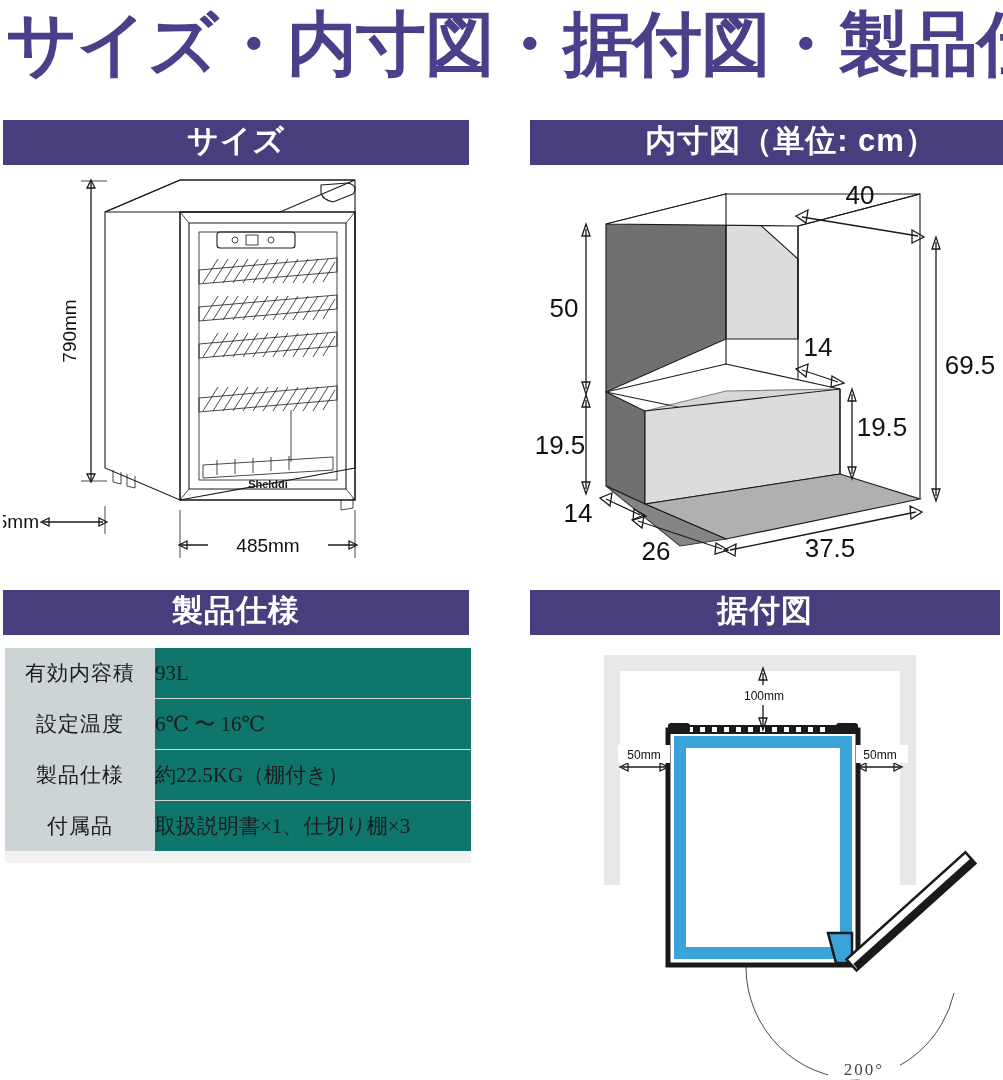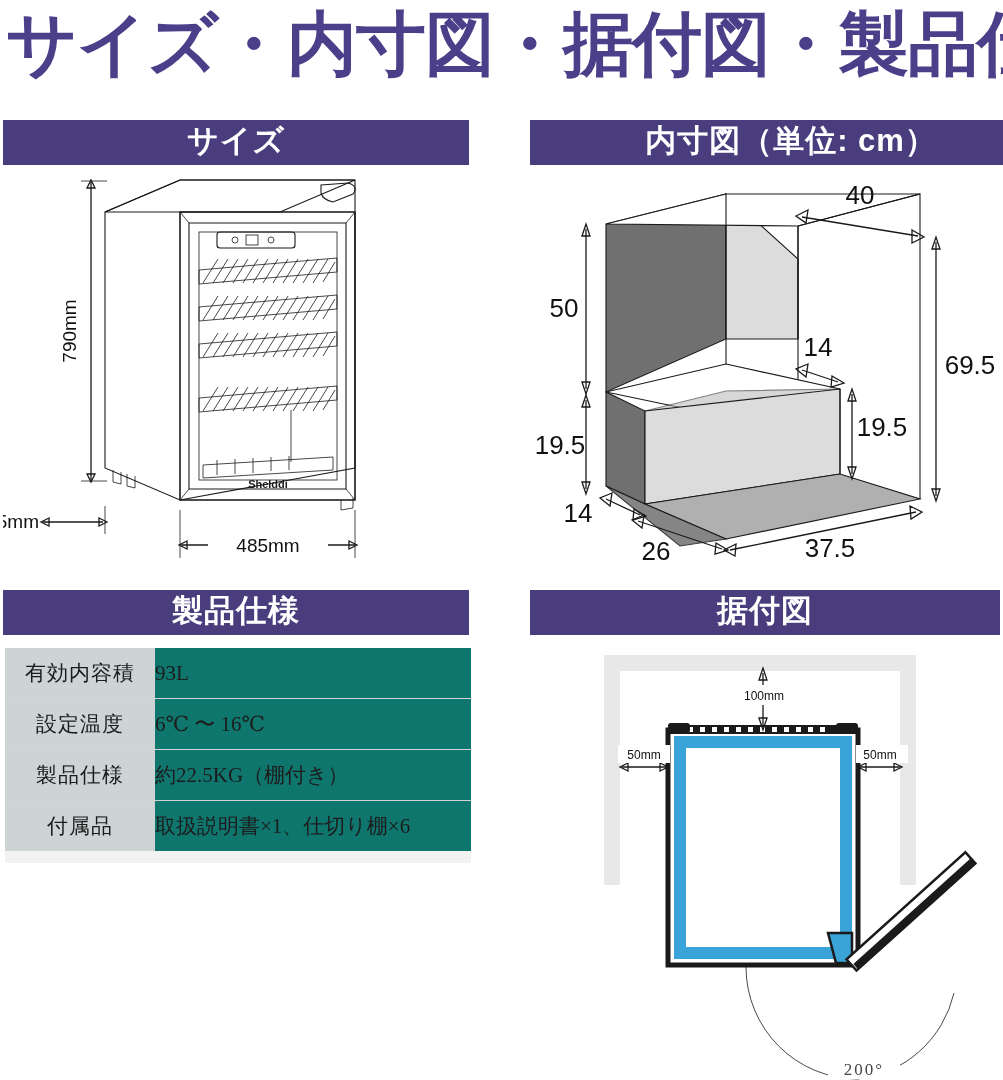--- a/index.html
+++ b/index.html
@@ -296,21 +296,21 @@
         <tr>
           <td class="sp-label">設定温度</td>
           <td class="sp-value">6℃ 〜 16℃</td>
         </tr>
         <tr>
           <td class="sp-label">製品仕様</td>
           <td class="sp-value">約22.5KG（棚付き）</td>
         </tr>
         <tr>
           <td class="sp-label">付属品</td>
-          <td class="sp-value">取扱説明書×1、仕切り棚×6</td>
+          <td class="sp-value">取扱説明書×1、仕切り棚×3</td>
         </tr>
       </tbody>
     </table>
   </div>
 </div>
 
 <div class="panel" id="panel-install">
   <svg width="470" height="435" viewBox="0 0 470 435">
 
     <path d="M48 10 L360 10 L360 26 L64 26 L64 240 L48 240 Z" fill="#e8e8e8"></path>

